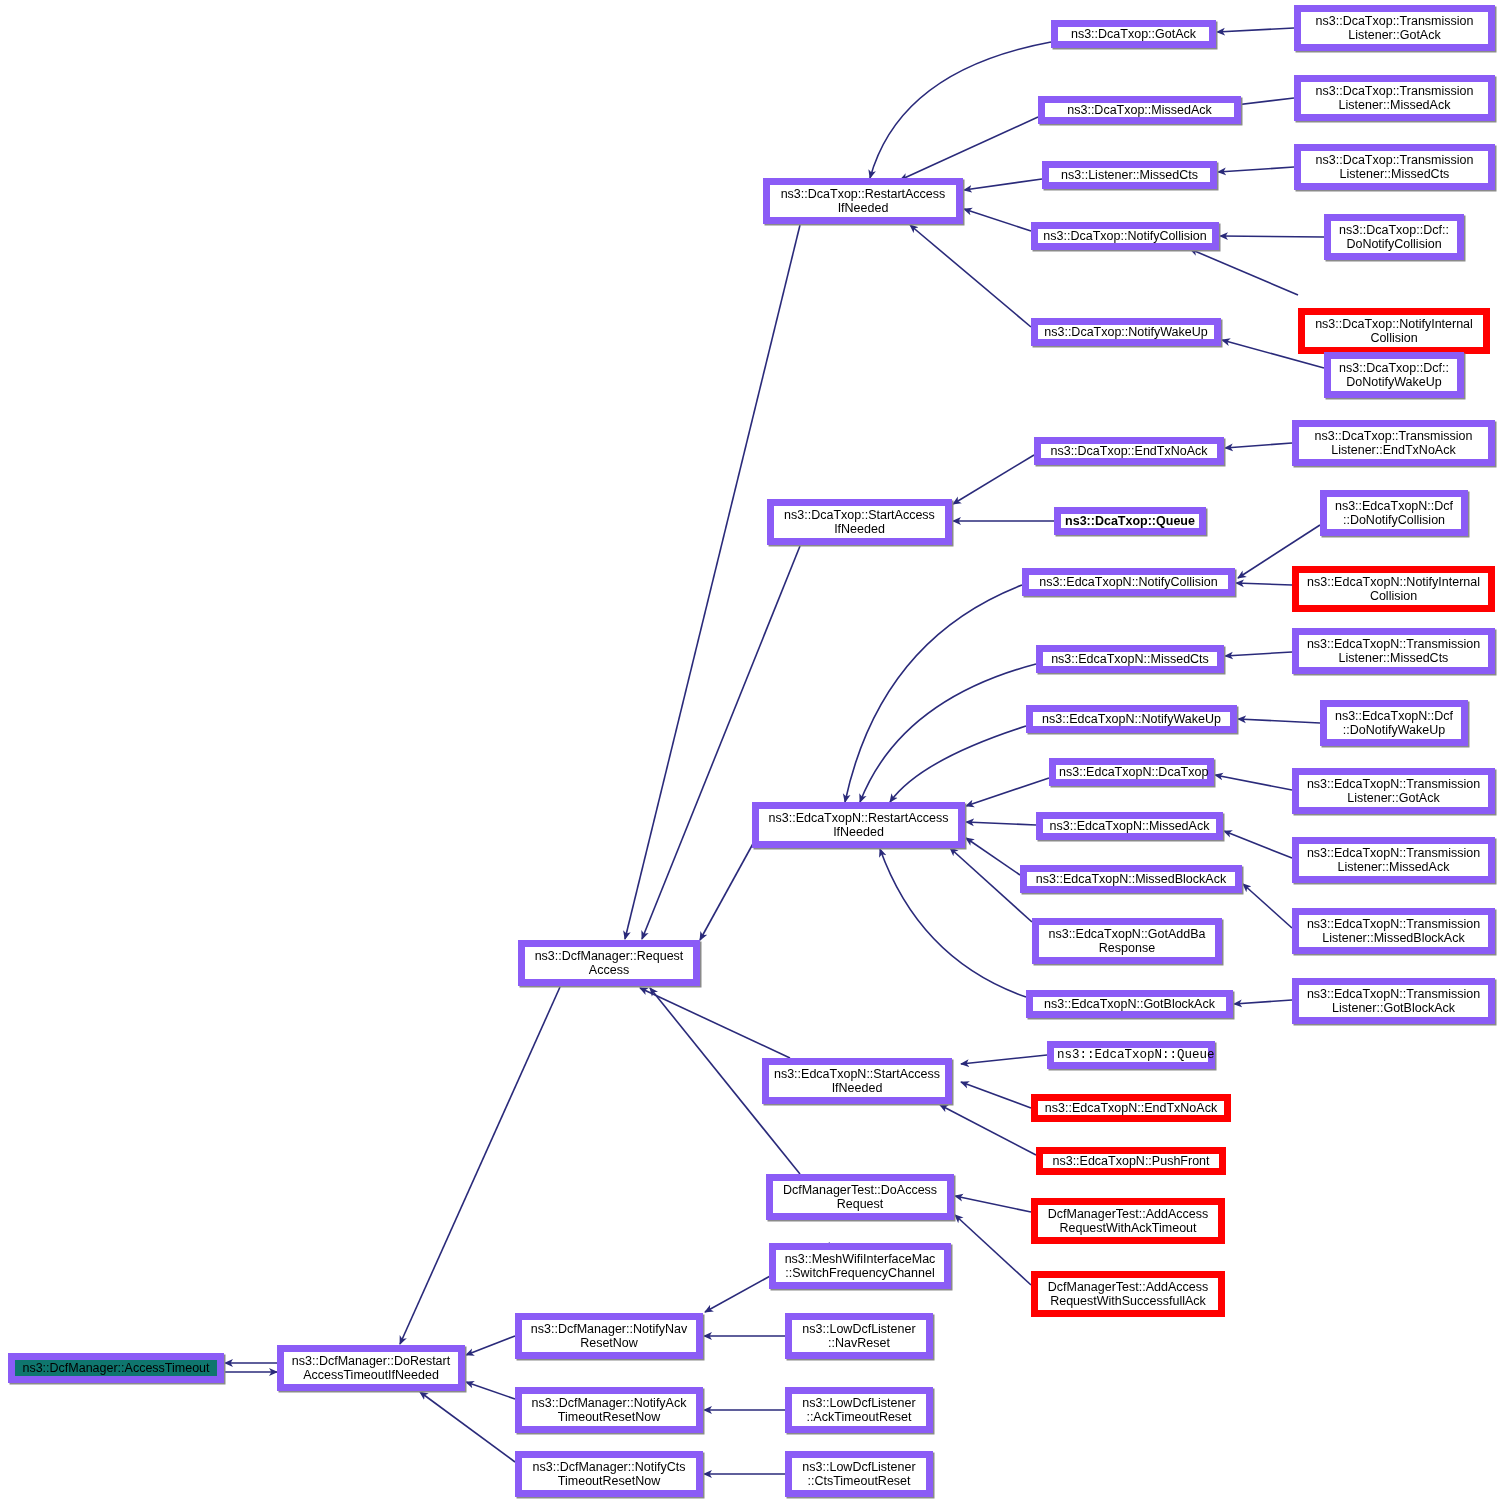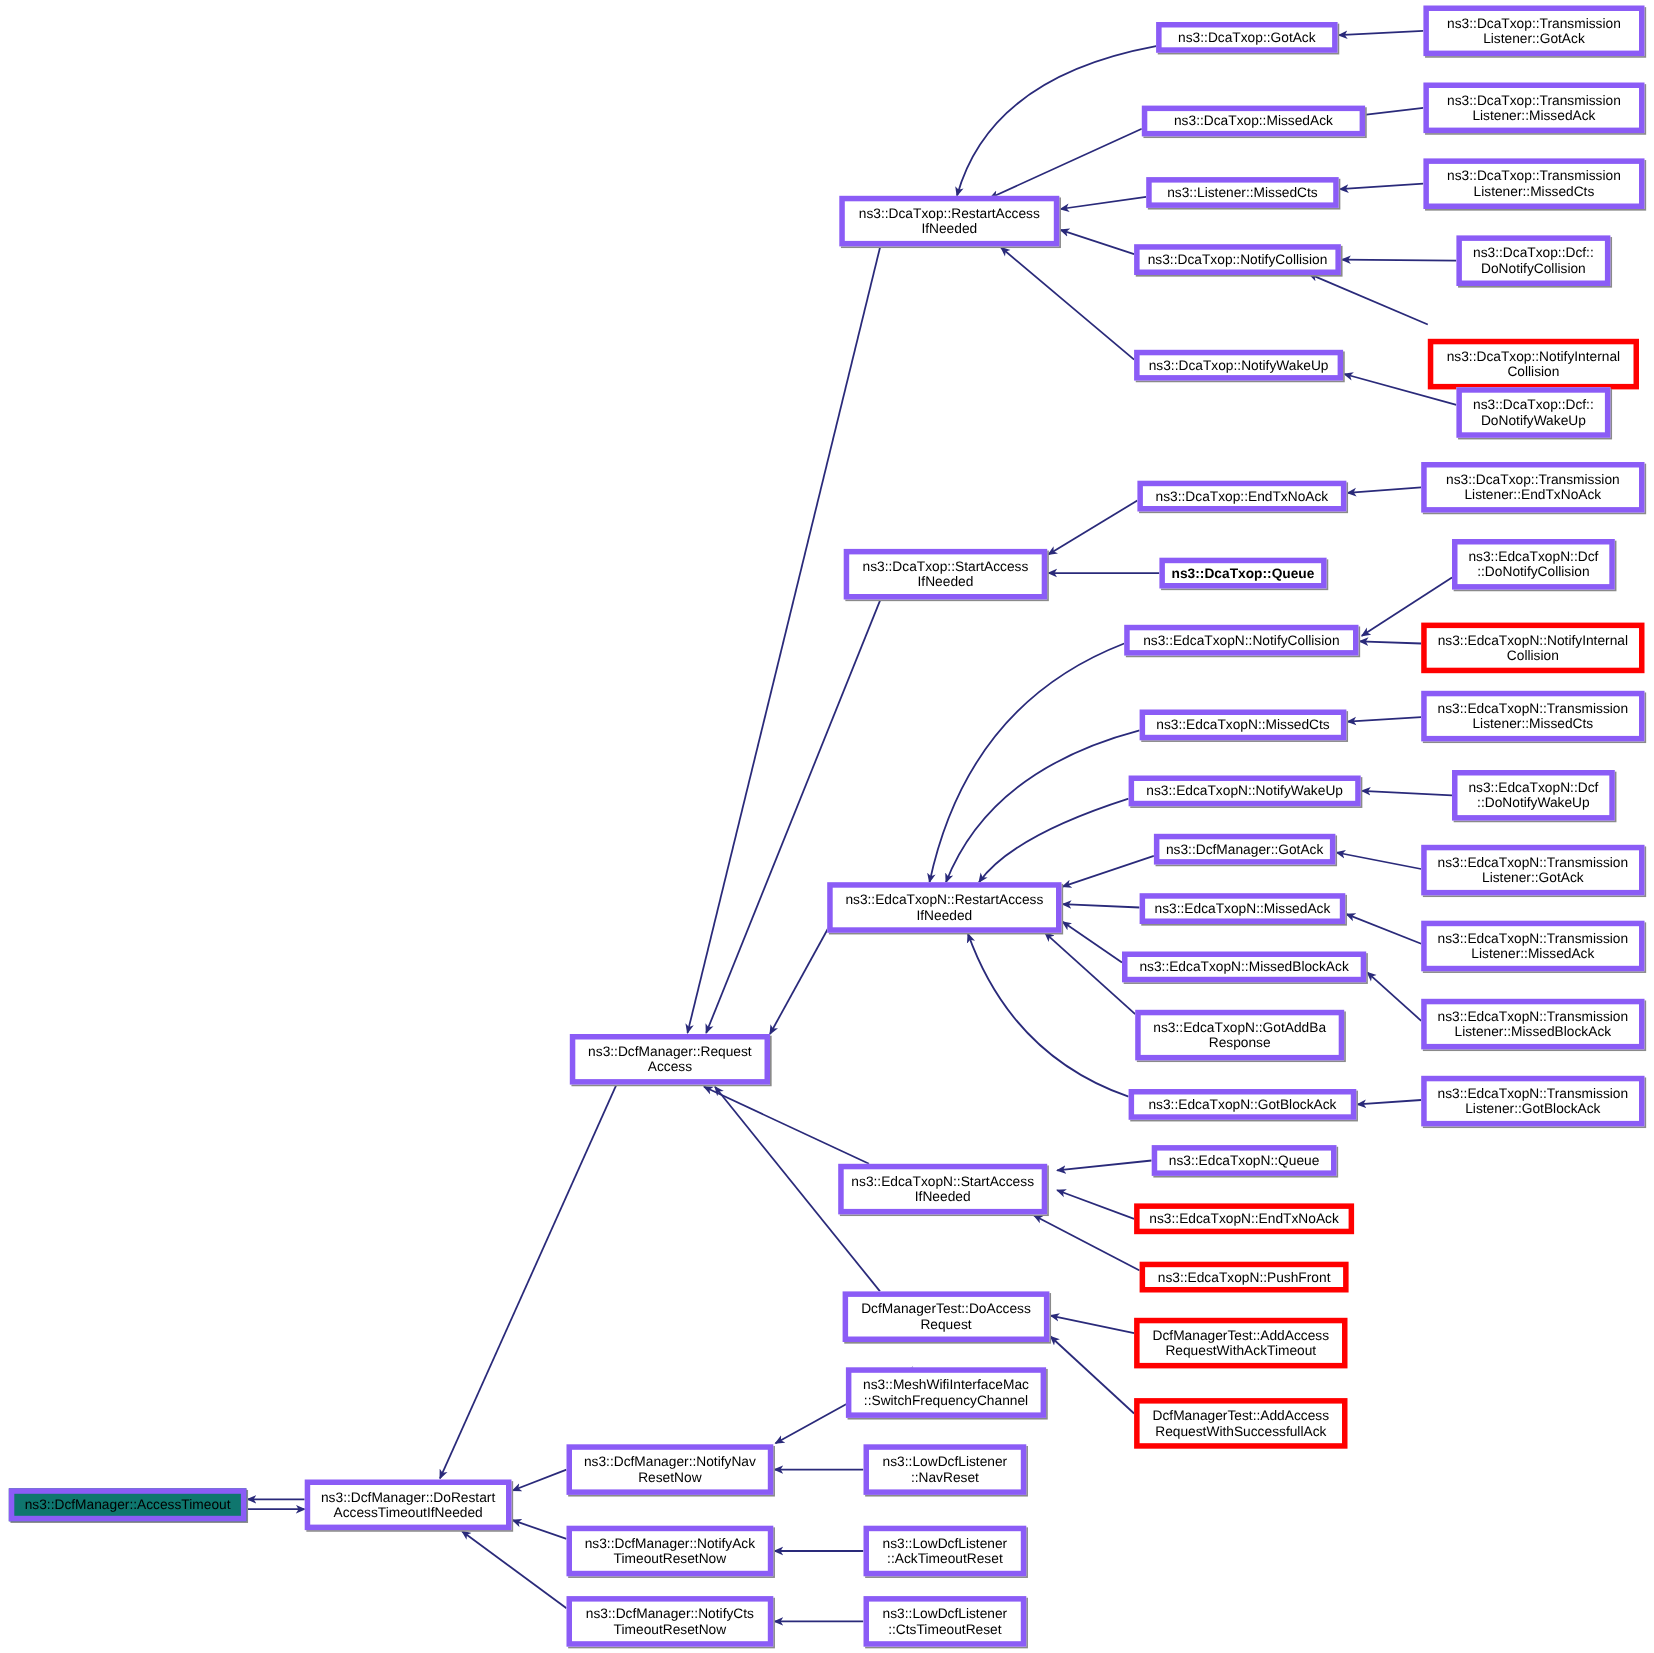--- a/index.html
+++ b/index.html
@@ -1,19 +1,19 @@
 <!DOCTYPE html>
 <html><head>
 <meta charset="utf-8">
 <style>
   html,body{margin:0;padding:0;background:#ffffff;}
   #canvas{position:relative;width:1504px;height:1503px;overflow:hidden;
     font-family:"Liberation Sans","DejaVu Sans",sans-serif;background:#fff;}
   .node{position:absolute;box-sizing:border-box;background:#ffffff;
-    border:5px solid #8b5cf6;display:flex;align-items:center;justify-content:center;
+    border:7px solid #8b5cf6;display:flex;align-items:center;justify-content:center;
     text-align:center;line-height:1.15;color:#000;font-size:12.5px;
     box-shadow:1.5px 1.5px 0 0 #8a8a8a;padding:1px 3px;z-index:3;}
   .node.red{border-color:#ff0000;box-shadow:none;}
   .node.root{background:#0f766e;}
   .node span{display:block;width:100%;}
   svg#edges{position:absolute;left:0;top:0;width:1504px;height:1503px;z-index:1;
     pointer-events:none;}
 </style>
 </head>
 <body>
@@ -114,21 +114,21 @@
       </div>
       <div class="node red" style="left: 1031px; top: 1271px; width: 194px; height: 46px;">
         <span>DcfManagerTest::AddAccess<br>RequestWithSuccessfullAck</span>
       </div>
       <div class="node" style="left: 518px; top: 940px; width: 182px; height: 46px;">
         <span>ns3::DcfManager::Request<br>Access</span>
       </div>
       <div class="node" style="left: 762px; top: 1058px; width: 190px; height: 46px;">
         <span>ns3::EdcaTxopN::StartAccess<br>IfNeeded</span>
       </div>
-      <div class="node" style="left: 1047px; top: 1041px; width: 168px; height: 28px;">
+      <div class="node" style="left: 1047px; top: 1041px; width: 168px; height: 28px; font-family: Liberation Mono, monospace;">
         <span>ns3::EdcaTxopN::Queue</span>
       </div>
       <div class="node red" style="left: 1031px; top: 1094px; width: 200px; height: 28px;">
         <span>ns3::EdcaTxopN::EndTxNoAck</span>
       </div>
       <div class="node red" style="left: 1036px; top: 1147px; width: 190px; height: 28px;">
         <span>ns3::EdcaTxopN::PushFront</span>
       </div>
       <div class="node" style="left: 752px; top: 802px; width: 213px; height: 46px;">
         <span>ns3::EdcaTxopN::RestartAccess<br>IfNeeded</span>
@@ -148,21 +148,21 @@
       <div class="node" style="left: 1292px; top: 628px; width: 203px; height: 46px;">
         <span>ns3::EdcaTxopN::Transmission<br>Listener::MissedCts</span>
       </div>
       <div class="node" style="left: 1026px; top: 705px; width: 211px; height: 28px;">
         <span>ns3::EdcaTxopN::NotifyWakeUp</span>
       </div>
       <div class="node" style="left: 1320px; top: 700px; width: 148px; height: 46px;">
         <span>ns3::EdcaTxopN::Dcf<br>::DoNotifyWakeUp</span>
       </div>
       <div class="node" style="left: 1049px; top: 758px; width: 165px; height: 28px;">
-        <span>ns3::DcfManager::GotAck</span>
+        <span>ns3::EdcaTxopN::DcaTxop</span>
       </div>
       <div class="node" style="left: 1292px; top: 768px; width: 203px; height: 46px;">
         <span>ns3::EdcaTxopN::Transmission<br>Listener::GotAck</span>
       </div>
       <div class="node" style="left: 1036px; top: 812px; width: 187px; height: 28px;">
         <span>ns3::EdcaTxopN::MissedAck</span>
       </div>
       <div class="node" style="left: 1292px; top: 837px; width: 203px; height: 46px;">
         <span>ns3::EdcaTxopN::Transmission<br>Listener::MissedAck</span>
       </div>

